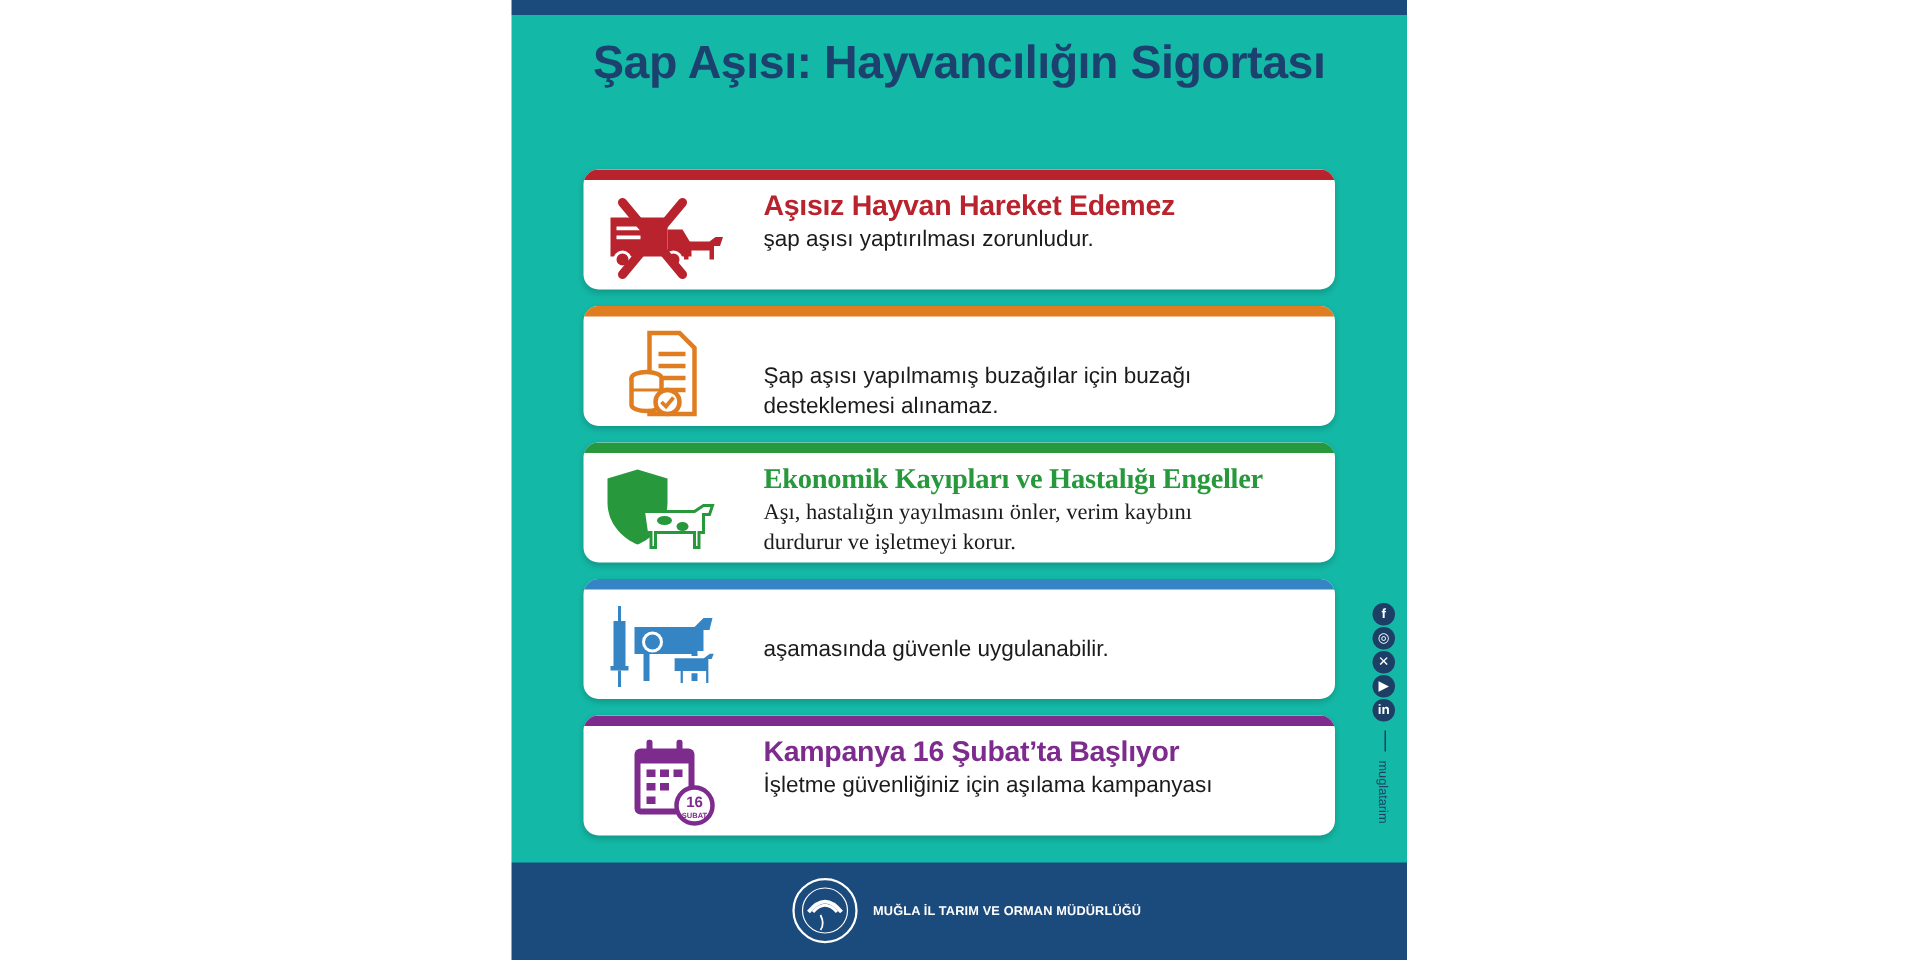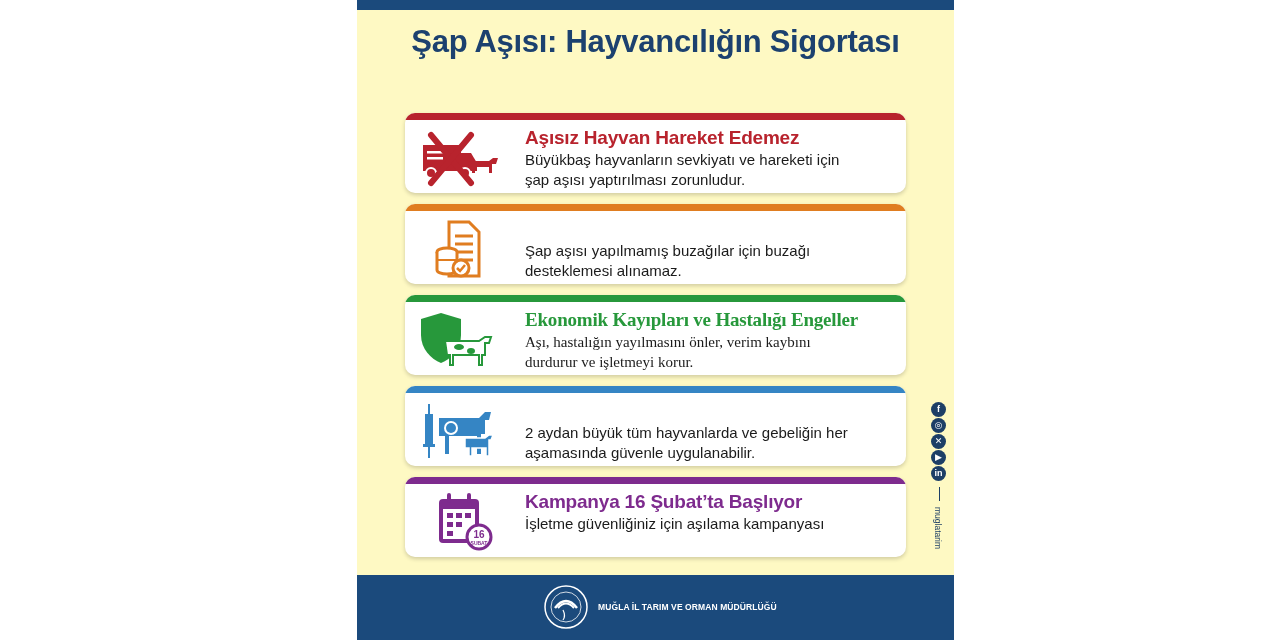--- a/index.html
+++ b/index.html
@@ -1,17 +1,17 @@
 <!DOCTYPE html>
 <html><head>
 <meta charset="utf-8">
 <style>
   html,body{margin:0;padding:0;}
   body{width:1280px;height:640px;background:#ffffff;position:relative;overflow:hidden;font-family:"Liberation Sans","DejaVu Sans",sans-serif;}
-  .poster{position:absolute;left:341px;top:0;width:597px;height:640px;background:#fef9c3;overflow:hidden;margin-left:16px;}
+  .poster{position:absolute;left:341px;top:0;width:597px;height:640px;background:#14b8a6;overflow:hidden;}
   .topbar{position:absolute;left:0;top:0;width:100%;height:10px;background:#1b4a7c;}
   .title{position:absolute;left:0;top:24px;width:100%;text-align:center;font-size:31px;font-weight:bold;color:#1c416f;letter-spacing:-0.3px;}
   .subtitle{position:absolute;left:0;top:64px;width:100%;text-align:center;font-size:17.5px;color:#1d1d1d;line-height:21px;}
   .card{position:absolute;left:48px;width:501px;height:80px;background:#fff;border-radius:10px;box-shadow:0 2px 4px rgba(0,0,0,0.18);overflow:hidden;}
   .card .stripe{position:absolute;left:0;top:0;width:100%;height:7px;}
   .card .icon{position:absolute;left:14px;top:16px;width:82px;height:58px;}
   .card .ctitle{position:absolute;left:120px;top:14px;font-size:19px;font-weight:bold;white-space:nowrap;letter-spacing:-0.2px;}
   .card .ctext{position:absolute;left:120px;top:37px;font-size:15px;line-height:20px;color:#1b1b1b;}
   .social{position:absolute;left:574px;top:402px;width:16px;}
   .social .s{width:15px;height:15px;border-radius:50%;background:#1d3f66;color:#fff;font-size:9px;text-align:center;line-height:15px;margin-bottom:1px;font-weight:bold;}
@@ -37,21 +37,20 @@
       <rect x="8" y="28" width="16" height="2.5" fill="#fff"></rect>
       <path d="M42 24 h10 l6 10 v8 h-16z" fill="#b8232d"></path>
       <circle cx="12" cy="44" r="5" fill="#b8232d" stroke="#fff" stroke-width="2"></circle>
       <circle cx="46" cy="44" r="5" fill="#b8232d" stroke="#fff" stroke-width="2"></circle>
       <path d="M50 32 h20 l4 -3 h5 l-2 6 h-4 v9 h-3 v-6 h-14 v6 h-3 v-9z" fill="#b8232d"></path>
       <line x1="12" y1="6" x2="52" y2="54" stroke="#b8232d" stroke-width="6" stroke-linecap="round"></line>
       <line x1="52" y1="6" x2="12" y2="54" stroke="#b8232d" stroke-width="6" stroke-linecap="round"></line>
     </svg>
     <div class="ctitle" style="color:#b8232d;">Aşısız Hayvan Hareket Edemez</div>
     <div class="ctext">
-      <div>Büyükbaş hayvanların sevkiyatı ve hareketi için</div>
       <div>şap aşısı yaptırılması zorunludur.</div>
     </div>
   </div>
 
   <div class="card" style="top:204px;">
     <div class="stripe" style="background:#e07d20;"></div>
     <svg class="icon" viewBox="0 0 82 58">
       <path d="M30 2 h20 l10 10 v44 h-30z" fill="none" stroke="#e07d20" stroke-width="3"></path>
       <line x1="36" y1="16" x2="54" y2="16" stroke="#e07d20" stroke-width="3"></line>
       <line x1="36" y1="24" x2="54" y2="24" stroke="#e07d20" stroke-width="3"></line>
@@ -90,21 +89,20 @@
       <line x1="10" y1="2" x2="10" y2="12" stroke="#3585c4" stroke-width="2"></line>
       <rect x="6" y="12" width="8" height="30" fill="#3585c4"></rect>
       <rect x="4" y="42" width="12" height="3" fill="#3585c4"></rect>
       <line x1="10" y1="45" x2="10" y2="56" stroke="#3585c4" stroke-width="2"></line>
       <path d="M20 16 h40 l6 -6 h6 l-2 8 h-4 v14 h-4 v20 h-4 v-18 h-28 v18 h-4 v-18 h-6z" fill="#3585c4"></path>
       <circle cx="32" cy="26" r="7" fill="#fff"></circle>
       <circle cx="32" cy="26" r="5" fill="#3585c4"></circle>
       <path d="M46 36 h20 l4 -3 h4 l-2 5 h-2 v16 h-3 v-8 h-14 v8 h-3 v-8 h-4z" fill="#3585c4" stroke="#fff" stroke-width="1.5"></path>
     </svg>
     <div class="ctext">
-      <div>2 aydan büyük tüm hayvanlarda ve gebeliğin her</div>
       <div>aşamasında güvenle uygulanabilir.</div>
     </div>
   </div>
 
   <div class="card" style="top:477px;">
     <div class="stripe" style="background:#7e2b8e;"></div>
     <svg class="icon" viewBox="0 0 82 58">
       <rect x="20" y="6" width="40" height="44" rx="4" fill="#7e2b8e"></rect>
       <rect x="24" y="16" width="32" height="30" fill="#fff"></rect>
       <rect x="28" y="0" width="4" height="10" rx="2" fill="#7e2b8e"></rect>

